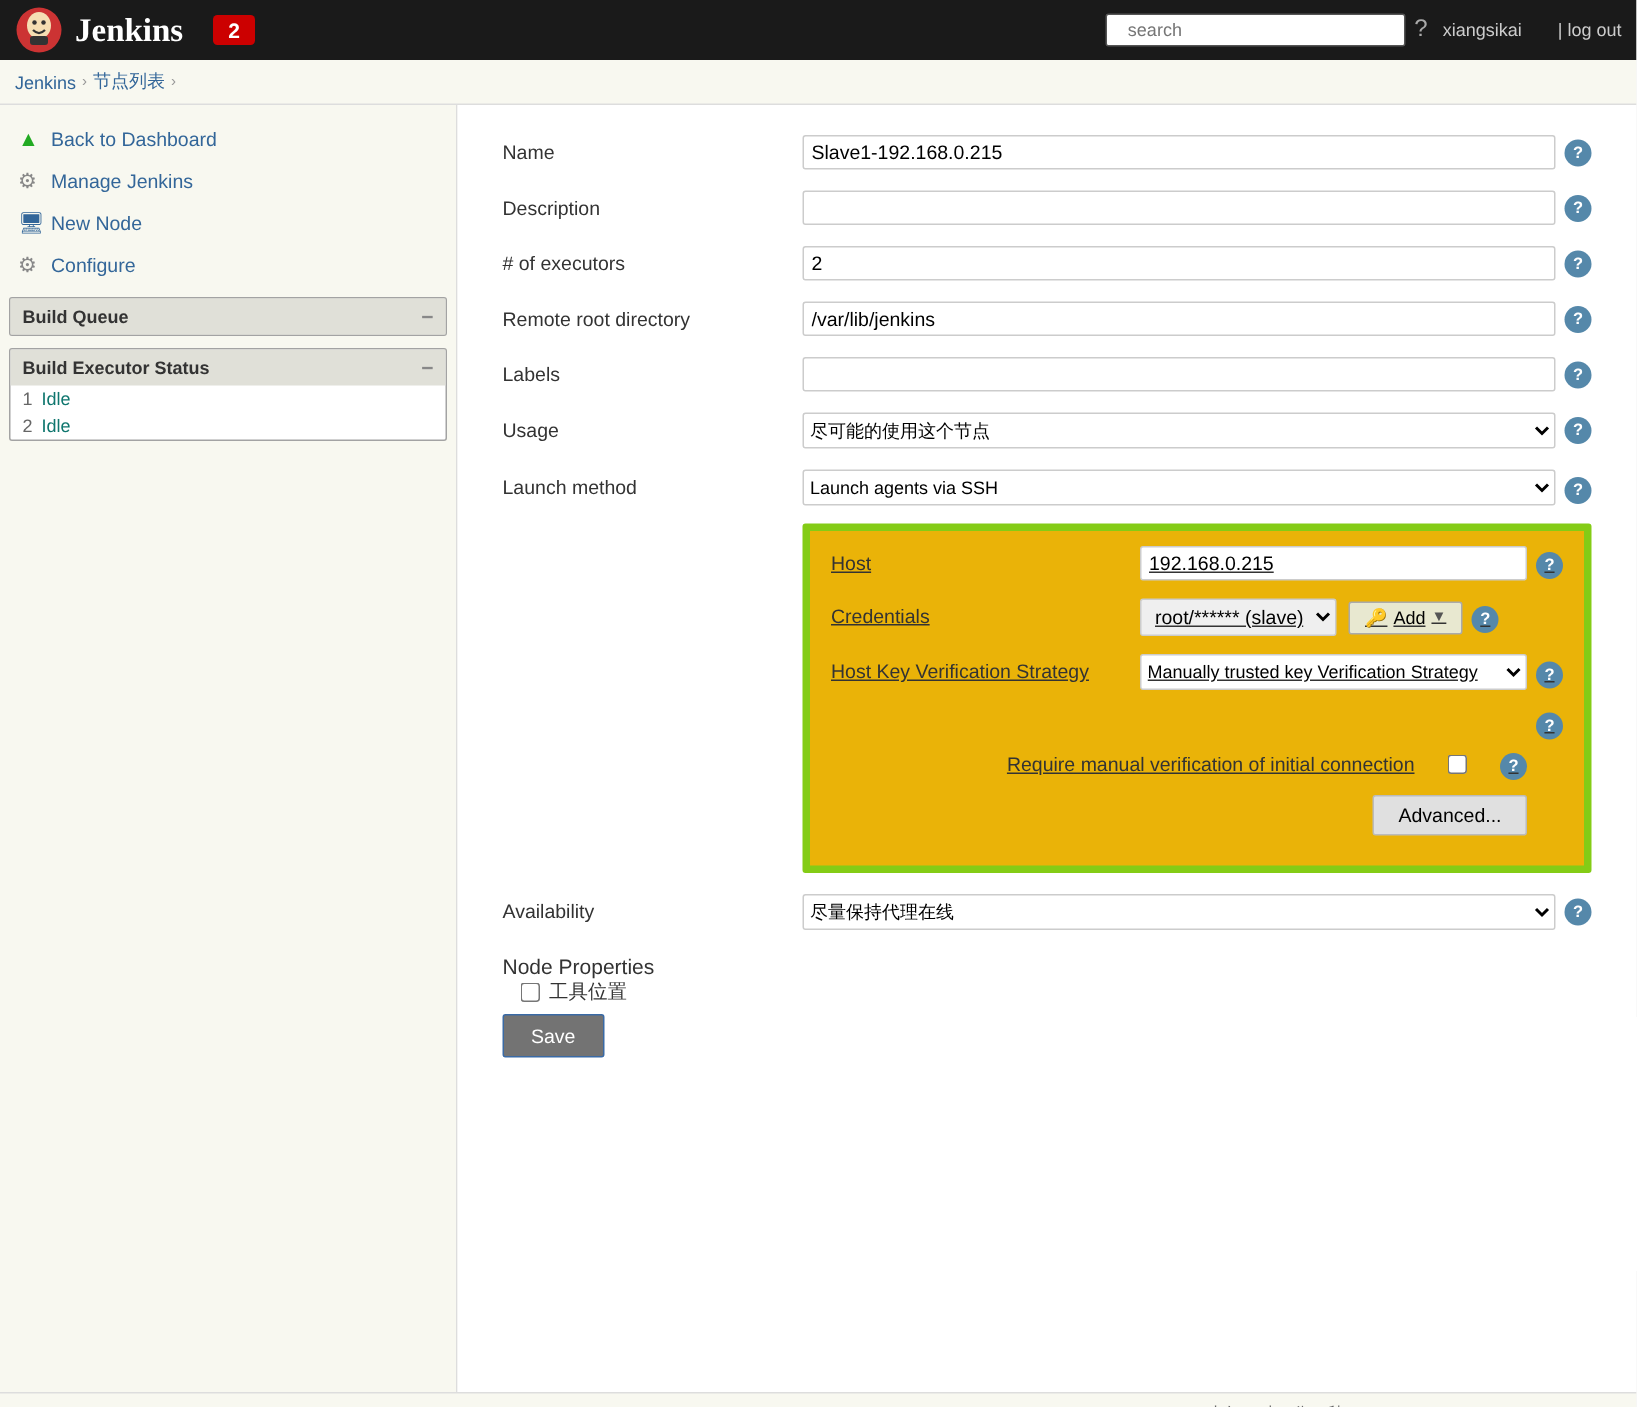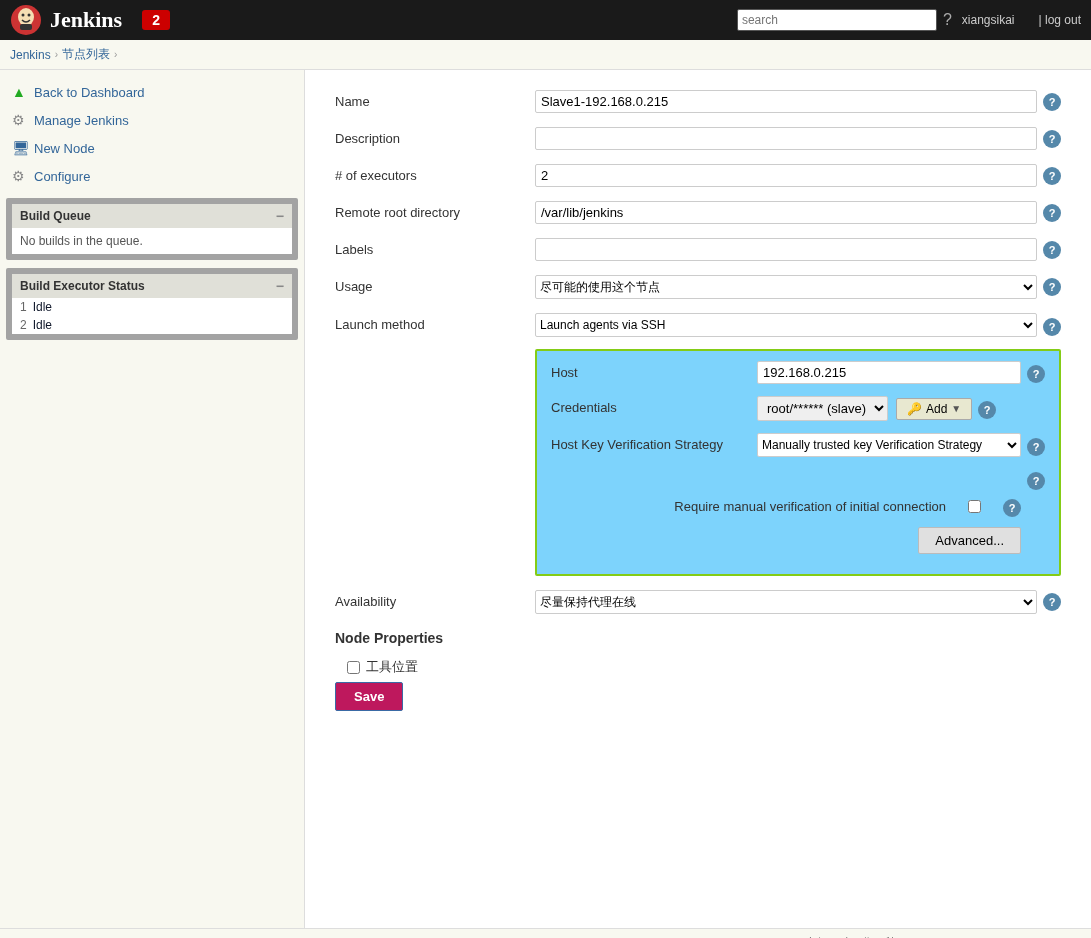--- a/index.html
+++ b/index.html
@@ -39,21 +39,21 @@
       margin-left: 10px;
     }
     #search-area {
       margin-left: auto;
       display: flex;
       align-items: center;
       gap: 6px;
     }
     #search-input {
       width: 200px;
-      padding: 3px 4px;
+      padding: 3px 14px;
       border: 1px solid #555;
       background: #fff;
       border-radius: 2px;
       font-size: 12px;
     }
     #help-icon-header {
       color: #aaa;
       font-size: 16px;
       cursor: pointer;
     }
@@ -111,21 +111,21 @@
       height: 16px;
       flex-shrink: 0;
     }
     .sidebar-icon-up { color: #22aa22; font-size: 14px; }
     .sidebar-icon-gear { font-size: 14px; color: #888; }
     .sidebar-icon-monitor { font-size: 14px; color: #336699; }
 
     
     .sidebar-section {
       margin: 8px 6px;
-      border: 6px solid #a3a3a3;
+      border: 1px solid #a3a3a3;
       border-radius: 2px;
       background: #fff;
     }
     .sidebar-section-header {
       background: #e0e0d8;
       padding: 4px 8px;
       font-weight: bold;
       font-size: 12px;
       display: flex;
       justify-content: space-between;
@@ -136,21 +136,21 @@
       font-size: 12px;
       color: #555;
     }
     .build-executor-row {
       display: flex;
       gap: 6px;
       padding: 2px 8px;
       font-size: 12px;
     }
     .build-executor-num { color: #666; }
-    .build-executor-status { color: #0f172a; }
+    .build-executor-status { color: #0f766e; }
 
     
     #content {
       flex: 1;
       overflow-y: auto;
       padding: 20px 30px;
       background: #fff;
     }
     .form-row {
       display: flex;
@@ -198,26 +198,27 @@
       font-weight: bold;
       display: flex;
       align-items: center;
       justify-content: center;
       flex-shrink: 0;
       margin-top: 3px;
     }
 
     
     .ssh-subsection {
-      background: #7dd3fc;
-      border: 2px solid #84cc16;
+      background: #eab308;
+      border: 5px solid #84cc16;
       border-radius: 2px;
       padding: 10px 14px;
       margin-top: 4px;
       width: 100%;
+      text-decoration: underline;
     }
     .ssh-row {
       display: flex;
       align-items: flex-start;
       margin-bottom: 12px;
       gap: 6px;
     }
     .ssh-label {
       width: 200px;
       min-width: 200px;
@@ -278,39 +279,39 @@
       padding: 5px 16px;
       font-size: 13px;
       cursor: pointer;
       float: right;
       margin-right: 24px;
       margin-bottom: 10px;
     }
 
     
     .save-btn {
-      background: #be185d;
+      background: #737373;
       color: white;
       border: 1px solid #3a6aa5;
       border-radius: 2px;
       padding: 6px 18px;
       font-size: 13px;
       cursor: pointer;
-      font-weight: bold;
+      font-weight: normal;
     }
 
     
     .node-props {
       margin-top: 16px;
     }
     .node-props-title {
       font-size: 14px;
-      font-weight: bold;
+      font-weight: normal;
       color: #333;
-      margin-bottom: 12px;
+      margin-bottom: 0;
     }
     .checkbox-label-row {
       display: flex;
       align-items: center;
       gap: 6px;
       margin-bottom: 6px;
       padding-left: 12px;
     }
 
     
@@ -388,23 +389,20 @@
     <a class="sidebar-item">
       <span class="sidebar-icon sidebar-icon-gear">⚙</span>
       <span>Configure</span>
     </a>
 
     <div class="sidebar-section">
       <div class="sidebar-section-header">
         <span>Build Queue</span>
         <span class="minus-btn">−</span>
       </div>
-      <div class="sidebar-section-content">
-        <span>No builds in the queue.</span>
-      </div>
     </div>
 
     <div class="sidebar-section">
       <div class="sidebar-section-header">
         <span>Build Executor Status</span>
         <span class="minus-btn">−</span>
       </div>
       <div class="build-executor-row">
         <span class="build-executor-num">1</span>
         <span class="build-executor-status">Idle</span>

